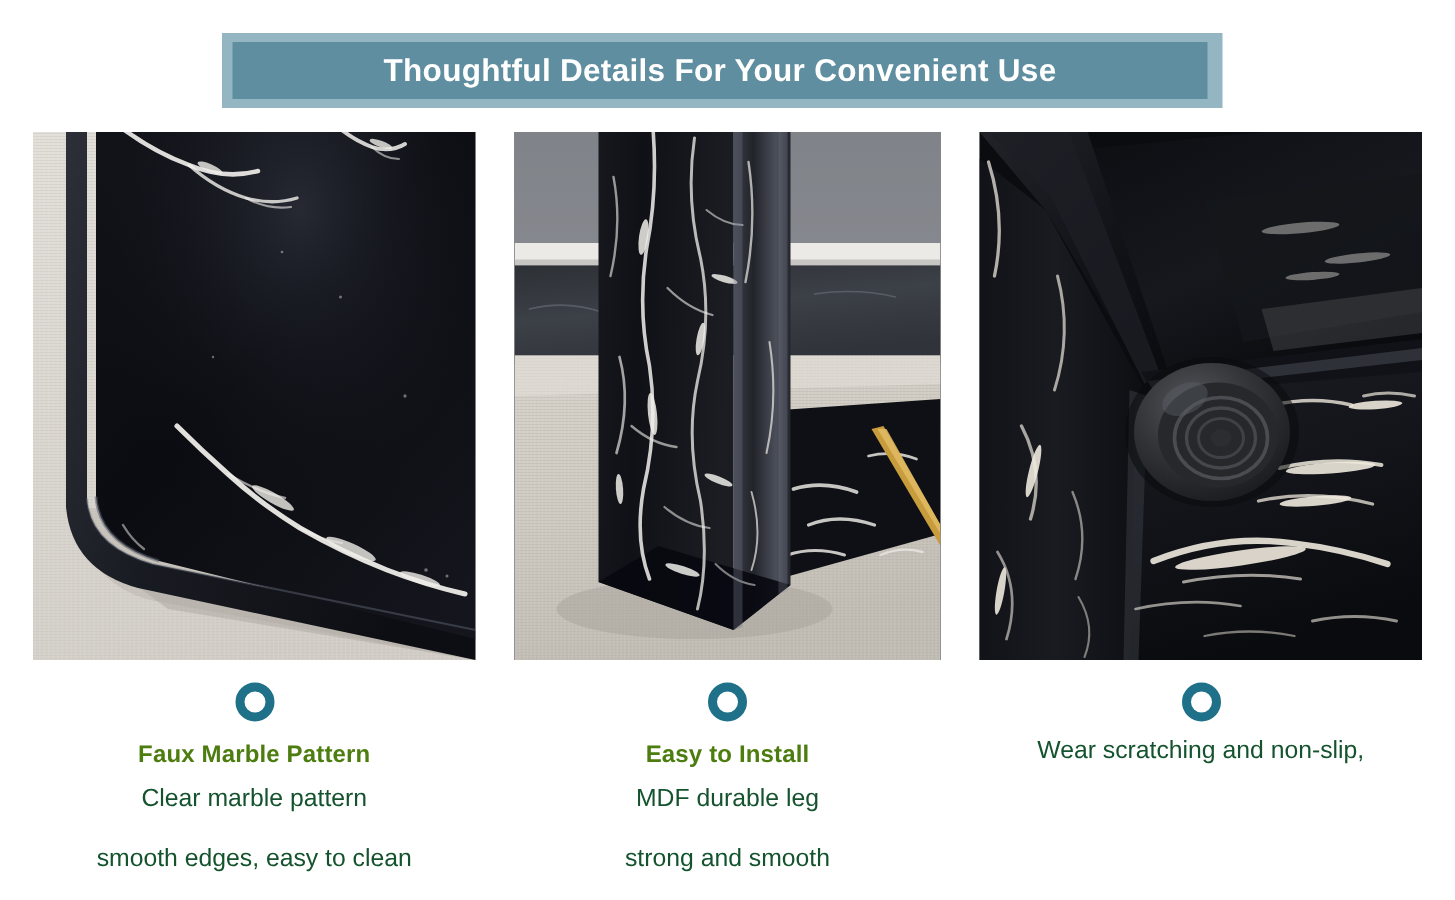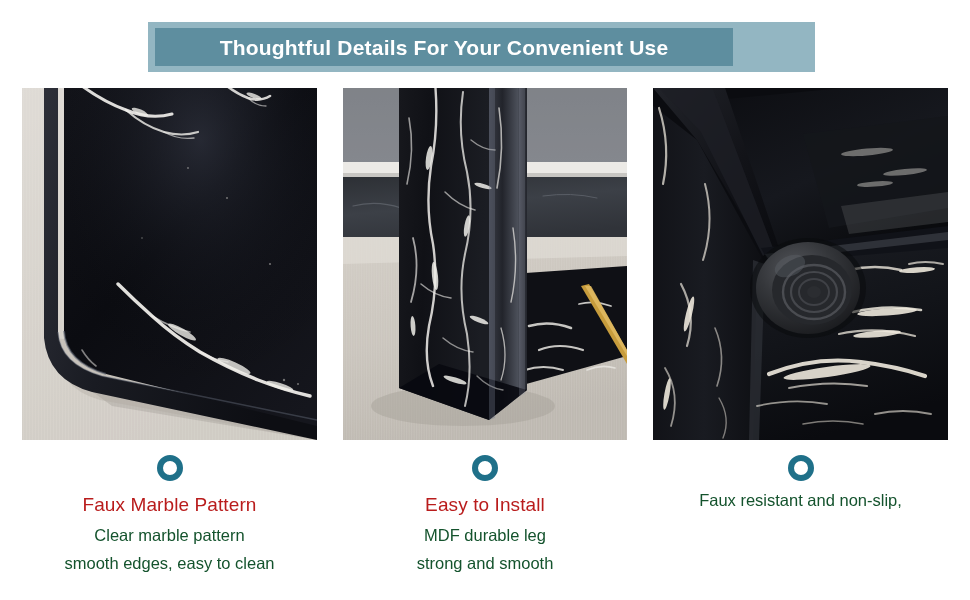--- a/index.html
+++ b/index.html
@@ -34,21 +34,21 @@
     left: 0px;
     top: 0px;
     width: 667px;
     height: 50px;
     background: #93b6c2;
   }
   .banner-main {
     position: absolute;
     left: 7px;
     top: 6px;
-    width: 578px;
+    width: 650px;
     height: 38px;
     background: #5e8e9f;
     display: flex;
     align-items: center;
     justify-content: center;
   }
   .banner-title {
     color: #ffffff;
     font-size: 21px;
     font-weight: bold;
@@ -103,33 +103,33 @@
   .ring {
     width: 26px;
     height: 26px;
     margin: 9px auto 0 auto;
     border: 6px solid #1f7089;
     border-radius: 50%;
     background: transparent;
   }
   .cap-title {
     margin-top: 14px;
-    color: #b91c1c;
-    font-size: 19px;
-    font-weight: normal;
+    color: #4d7c0f;
+    font-size: 16px;
+    font-weight: bold;
     line-height: 1.1;
     letter-spacing: 0.1px;
   }
   .cap-line {
     margin-top: 8px;
     color: #14532d;
     font-size: 16.5px;
     line-height: 1.45;
   }
-  .cap-line + .cap-line { margin-top: 4px; }
+  .cap-line + .cap-line { margin-top: 16px; }
 </style>
 </head>
 <body>
 
 <div class="page">
 
   <div class="banner-wrap">
     <div class="banner-shadow"></div>
     <div class="banner-main">
       <div class="banner-title">Thoughtful Details For Your Convenient Use</div>
@@ -429,18 +429,18 @@
 
     <div class="caption cap-2">
       <div class="ring"></div>
       <div class="cap-title">Easy to Install</div>
       <div class="cap-line">MDF durable leg</div>
       <div class="cap-line">strong and smooth</div>
     </div>
 
     <div class="caption cap-3">
       <div class="ring"></div>
-      <div class="cap-line">Faux resistant and non-slip,</div>
+      <div class="cap-line">Wear scratching and non-slip,</div>
     </div>
 
   </div>
 
 </div>
 
 </body></html>

